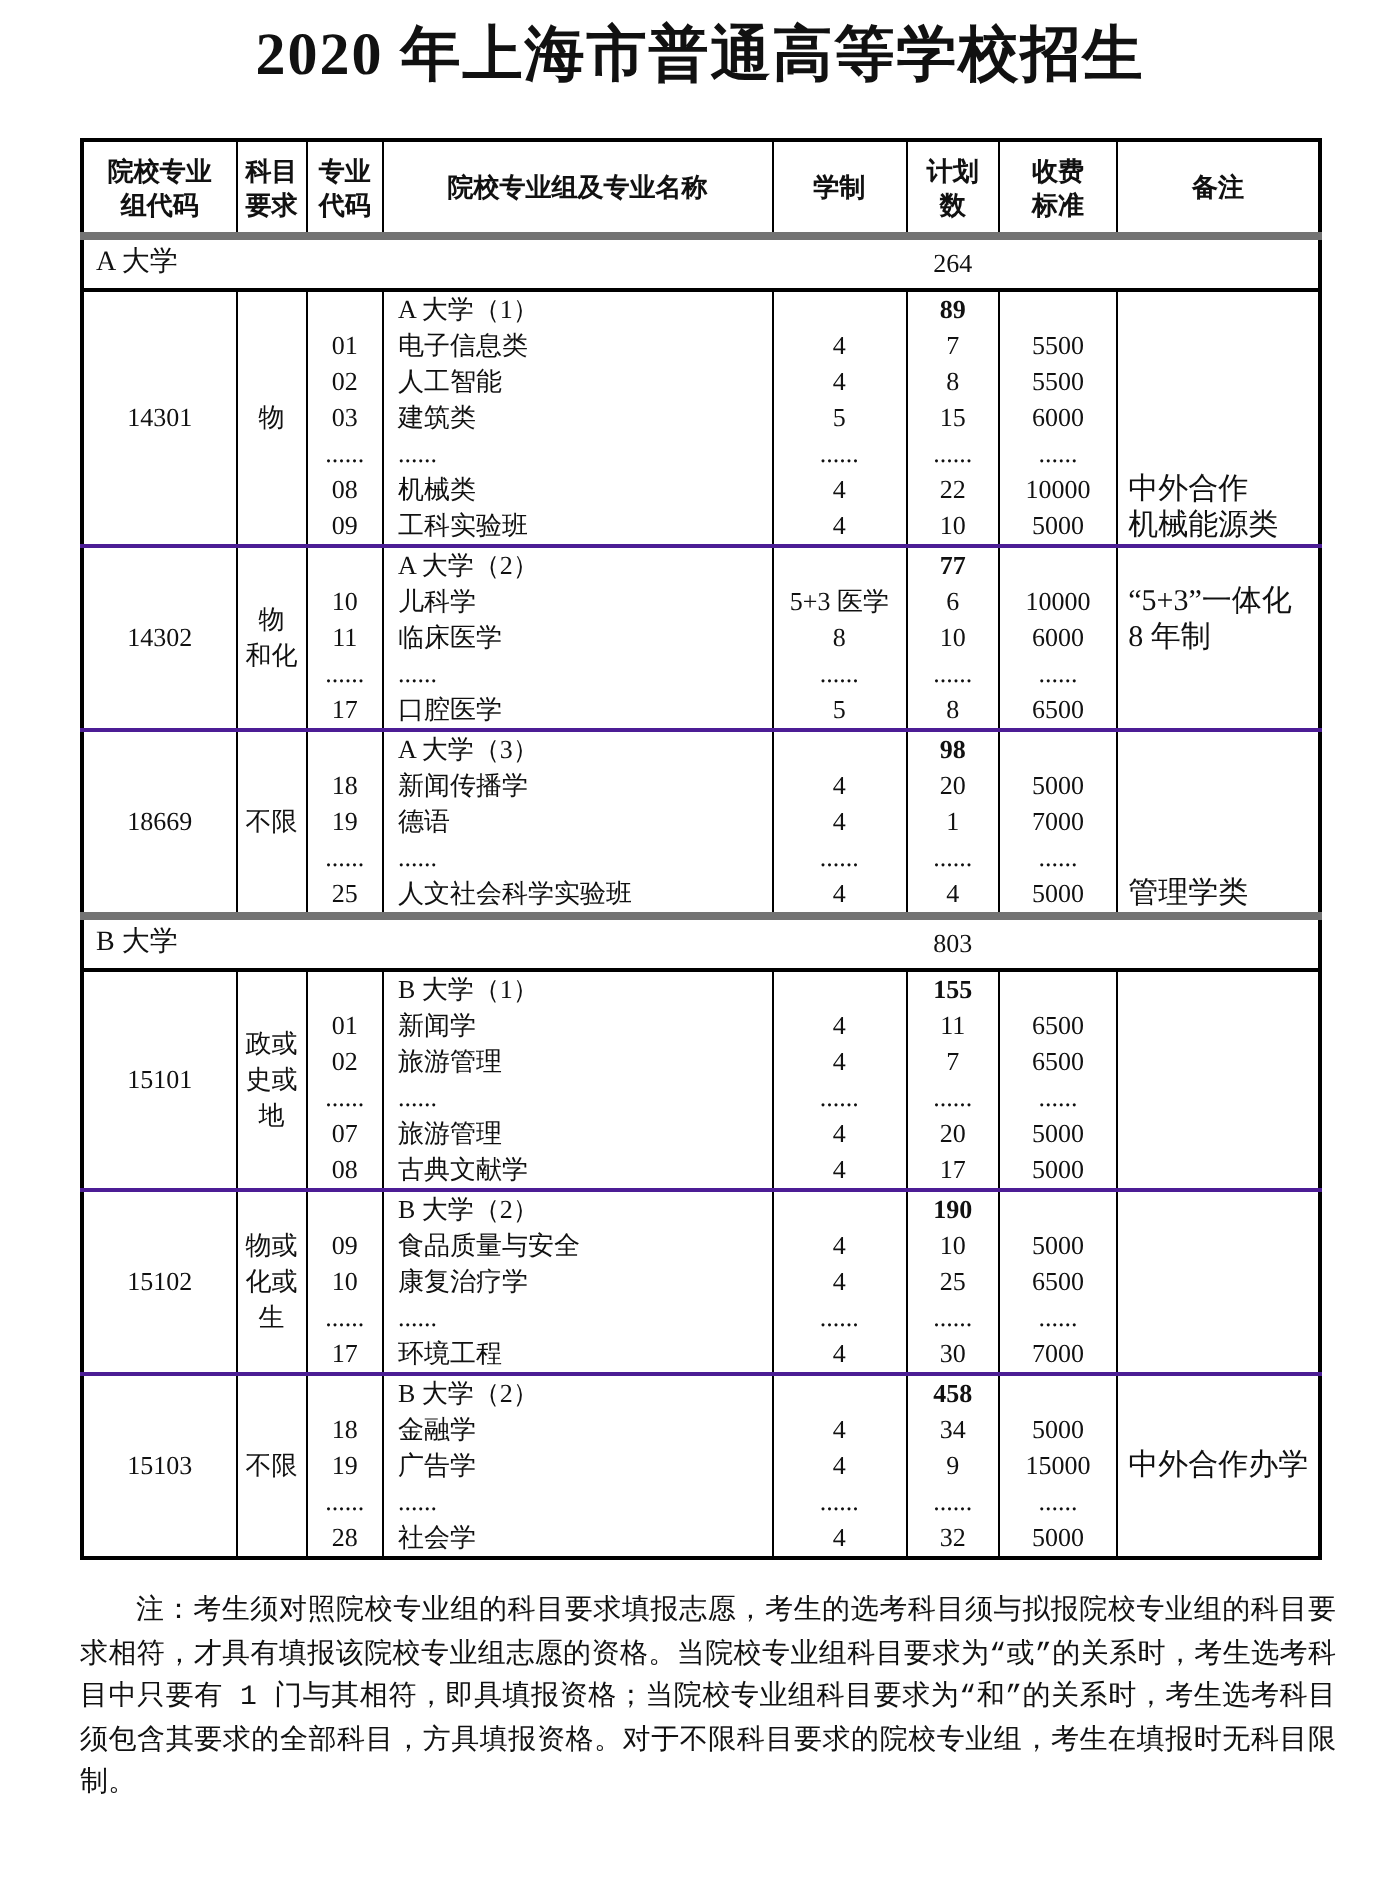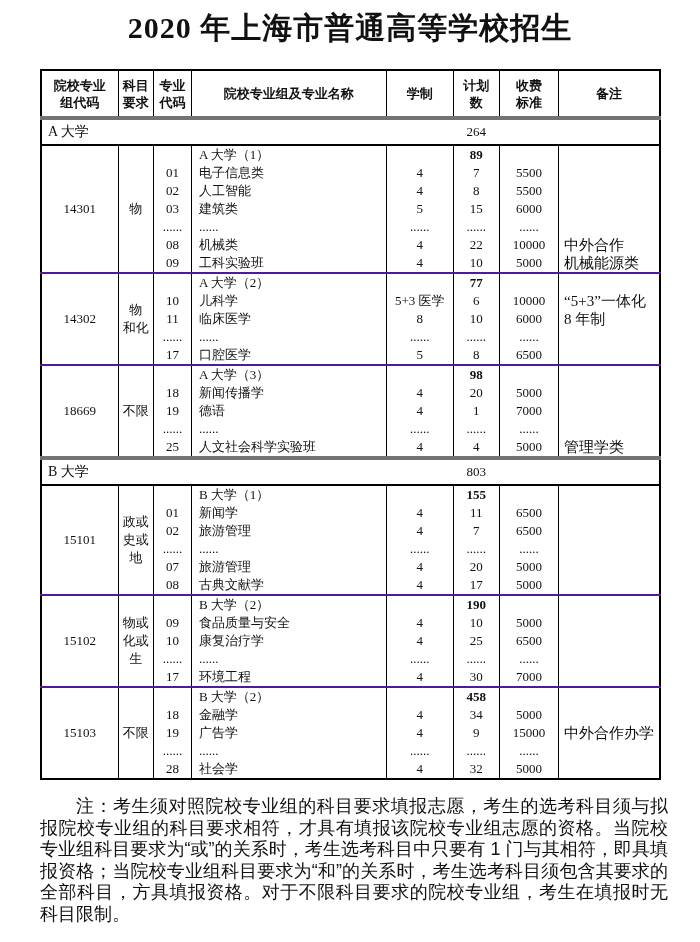--- a/index.html
+++ b/index.html
@@ -60,22 +60,22 @@
     border-top: 4px solid #737373;
     border-bottom: 2px solid #000;
     font-weight: normal;
     height: 27px;
   }
   td.band-name { text-align: left; padding-left: 6px; font-size: 14px; }
   td.band-plan { text-align: center; }
   tr.block-first td { border-top: 2px solid #4c1d95; }
   .notes {
     margin: 8px 32px 0 40px;
-    font-family: Liberation Sans, sans-serif;
-    font-size: 18px;
+    font-family: Liberation Mono, monospace;
+    font-size: 14px;
     line-height: 21.5px;
     text-align: justify;
     text-indent: 2em;
   }
 </style>
 </head>
 <body>
 
 <div class="page">
 

